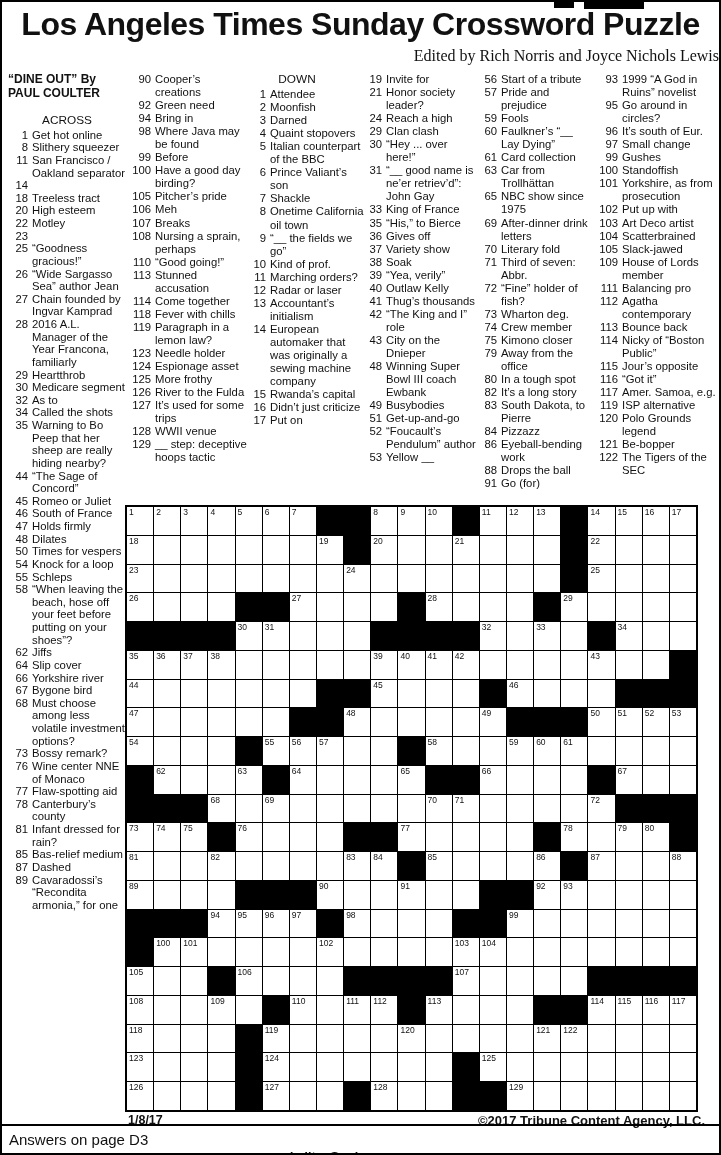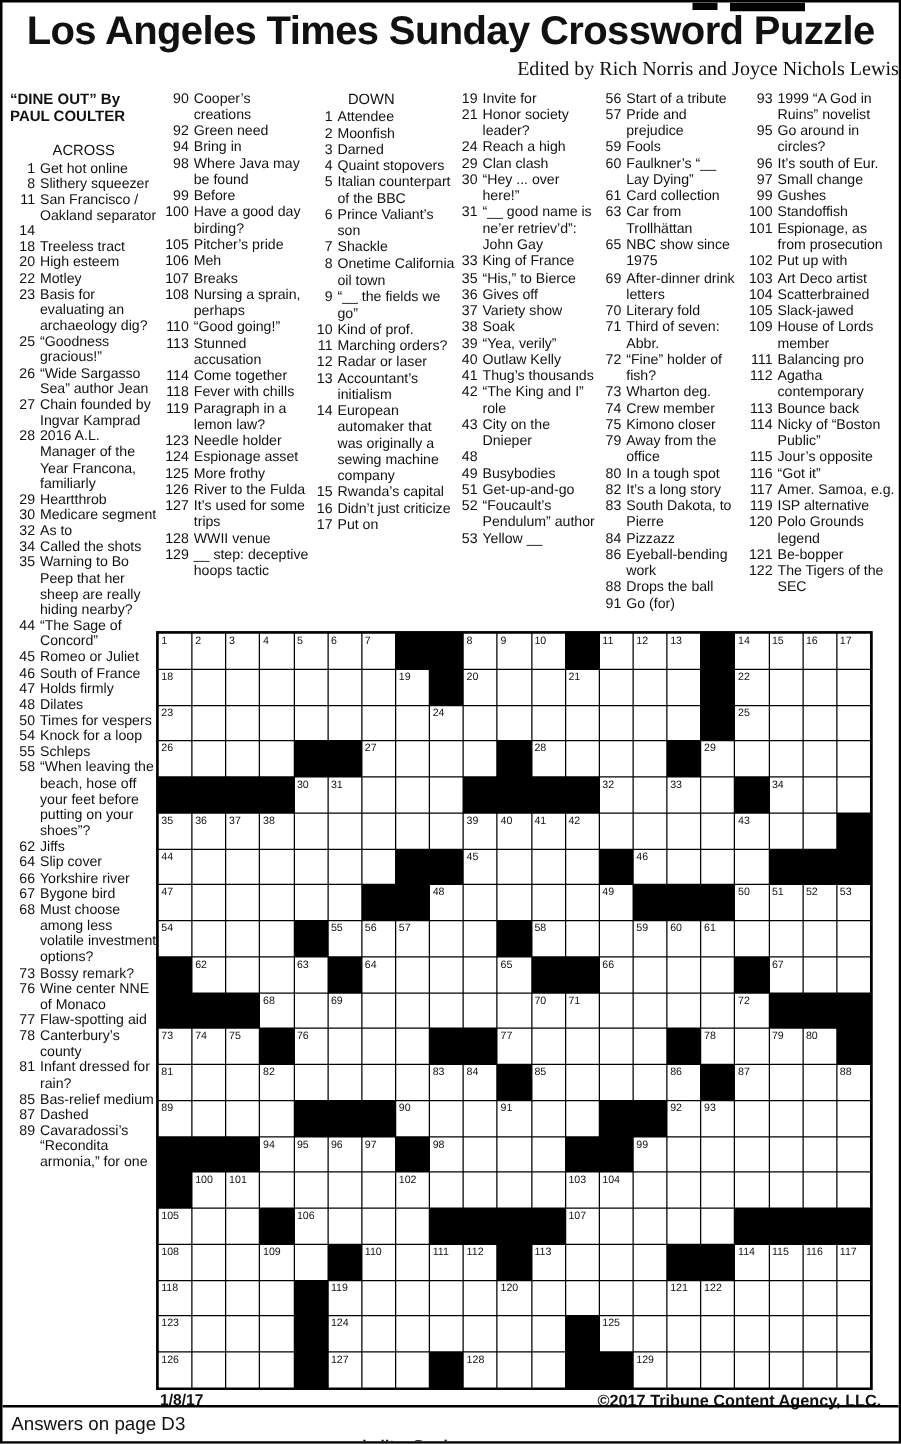--- a/index.html
+++ b/index.html
@@ -80,21 +80,20 @@
         <div class="clue">
           <span class="cnum">20</span>
           <span class="ctext">High esteem</span>
         </div>
         <div class="clue">
           <span class="cnum">22</span>
           <span class="ctext">Motley</span>
         </div>
         <div class="clue">
           <span class="cnum">23</span>
-          <span class="ctext">Basis for evaluating an archaeology dig?</span>
         </div>
         <div class="clue">
           <span class="cnum">25</span>
           <span class="ctext">“Goodness gracious!”</span>
         </div>
         <div class="clue">
           <span class="cnum">26</span>
           <span class="ctext">“Wide Sargasso Sea” author Jean</span>
         </div>
         <div class="clue">
@@ -444,20 +443,21 @@
         <div class="clue">
           <span class="cnum">42</span>
           <span class="ctext">“The King and I” role</span>
         </div>
         <div class="clue">
           <span class="cnum">43</span>
           <span class="ctext">City on the Dnieper</span>
         </div>
         <div class="clue">
           <span class="cnum">48</span>
+          <span class="ctext">Winning Super Bowl III coach Ewbank</span>
         </div>
         <div class="clue">
           <span class="cnum">49</span>
           <span class="ctext">Busybodies</span>
         </div>
         <div class="clue">
           <span class="cnum">51</span>
           <span class="ctext">Get-up-and-go</span>
         </div>
         <div class="clue">
@@ -585,21 +585,21 @@
         <div class="clue">
           <span class="cnum">99</span>
           <span class="ctext">Gushes</span>
         </div>
         <div class="clue">
           <span class="cnum">100</span>
           <span class="ctext">Standoffish</span>
         </div>
         <div class="clue">
           <span class="cnum">101</span>
-          <span class="ctext">Espionage, as from prosecution</span>
+          <span class="ctext">Yorkshire, as from prosecution</span>
         </div>
         <div class="clue">
           <span class="cnum">102</span>
           <span class="ctext">Put up with</span>
         </div>
         <div class="clue">
           <span class="cnum">103</span>
           <span class="ctext">Art Deco artist</span>
         </div>
         <div class="clue">

